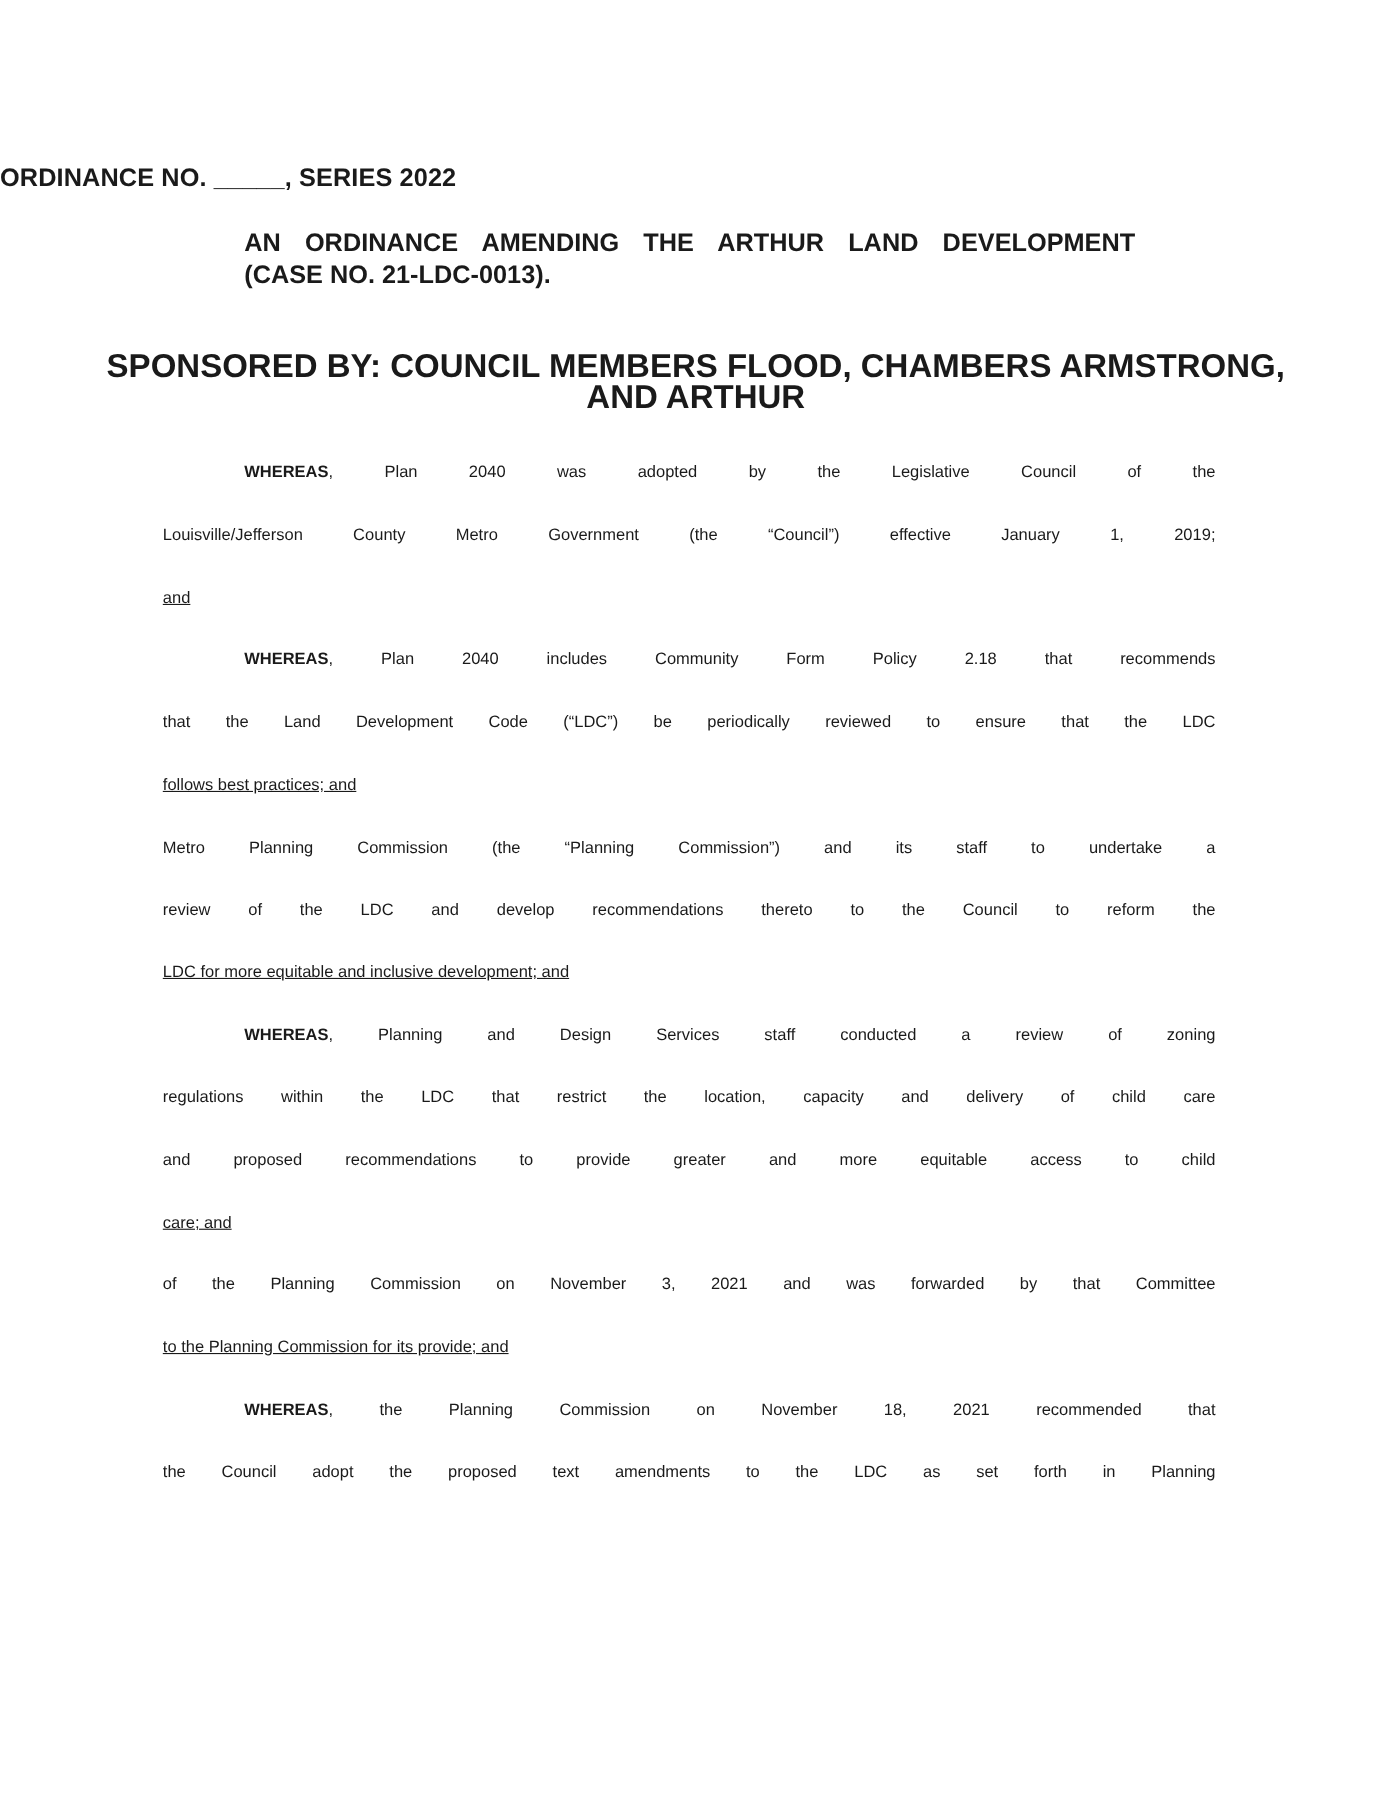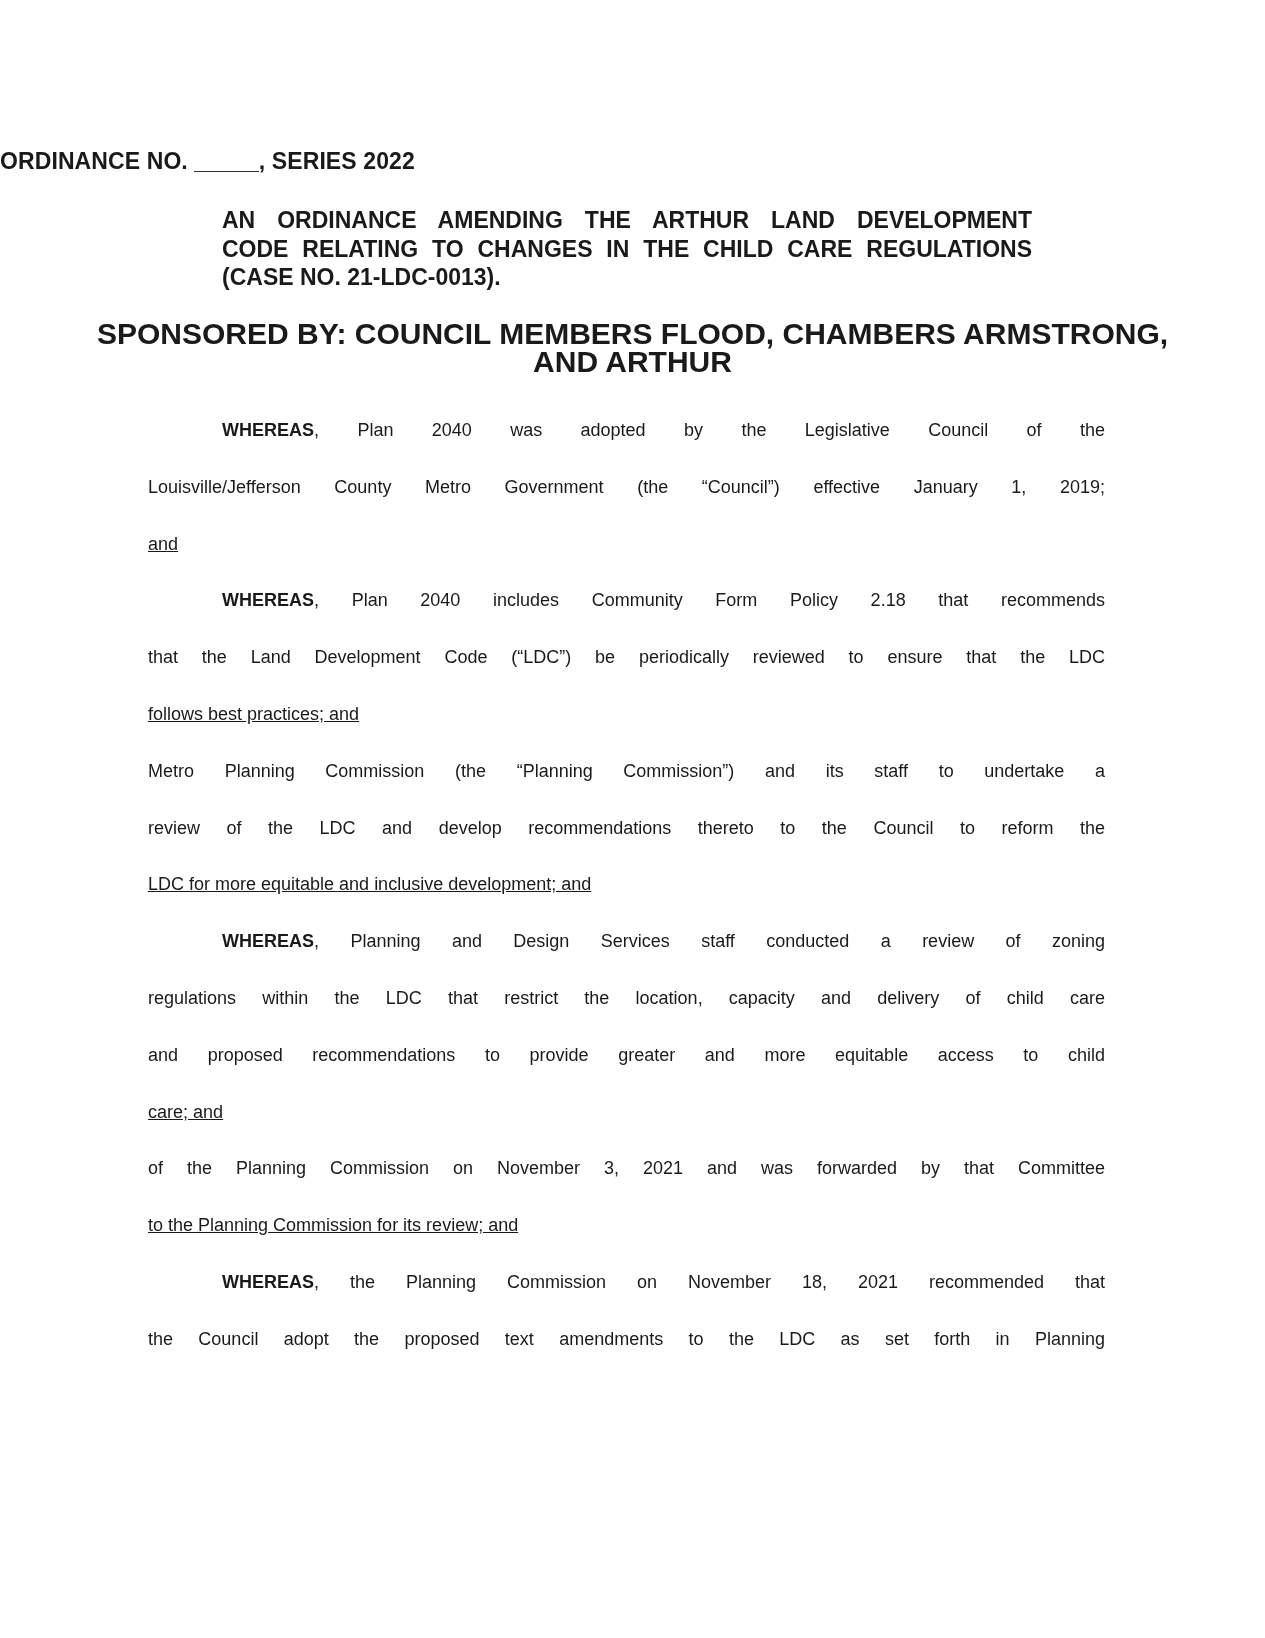--- a/index.html
+++ b/index.html
@@ -7,35 +7,34 @@
          font-family: "Liberation Sans", sans-serif; color: #1a1a1a; }
   .page { position: absolute; left: 0; top: 0; width: 1265px; height: 1638px; background: #fff; }
   .title { position: absolute; left: 0; width: 1265px; top: 148px; text-align: left;
            font-weight: bold; font-size: 23px; letter-spacing: 0.1px; }
   .heading { position: absolute; left: 222px; width: 810px; top: 206px;
              font-weight: bold; font-size: 23px; line-height: 28.5px; }
   .heading .hl { display: block; text-align: justify; text-align-last: justify; white-space: nowrap; }
   .heading .hl.last { text-align-last: left; }
   .sponsor { position: absolute; left: 0; width: 1265px; top: 320px; text-align: center;
              font-weight: bold; font-size: 30px; line-height: 28px; }
-  .body { position: absolute; left: 148px; width: 957px; top: 402px; font-size: 18px; line-height: 56.8px; }
+  .body { position: absolute; left: 148px; width: 957px; top: 402px; font-size: 15px; line-height: 56.8px; }
   .line { display: block; height: 56.8px; white-space: nowrap; text-align: justify; text-align-last: justify; }
   .line.indent { padding-left: 74px; }
   .line.last { text-align-last: left; text-decoration: underline; }
   .kw { font-weight: bold; }
 </style>
 </head>
 <body>
 
 <div class="page">
   <div class="title">ORDINANCE NO. _____, SERIES 2022</div>
 
   <div class="heading">
     <span class="hl">AN ORDINANCE AMENDING THE ARTHUR LAND DEVELOPMENT</span>
-    <span class="hl">CODE RELATING TO CHANGES IN THE CHILD CARE REGULATIONS</span>
     <span class="hl last">(CASE NO. 21-LDC-0013).</span>
   </div>
 
   <div class="sponsor">
     <div>SPONSORED BY:  COUNCIL MEMBERS FLOOD, CHAMBERS ARMSTRONG,</div>
     <div>AND ARTHUR</div>
   </div>
 
   <div class="body">
 
@@ -59,21 +58,21 @@
 
     <div>
       <span class="line indent"><span class="kw">WHEREAS</span><span>, Planning and Design Services staff conducted a review of zoning</span></span>
       <span class="line">regulations within the LDC that restrict the location, capacity and delivery of child care</span>
       <span class="line">and proposed recommendations to provide greater and more equitable access to child</span>
       <span class="line last">care; and</span>
     </div>
 
     <div>
       <span class="line">of the Planning Commission on November 3, 2021 and was forwarded by that Committee</span>
-      <span class="line last">to the Planning Commission for its review; and</span>
+      <span class="line last">to the Planning Commission for its provide; and</span>
     </div>
 
     <div>
       <span class="line indent"><span class="kw">WHEREAS</span><span>, the Planning Commission on November 18, 2021 recommended that</span></span>
       <span class="line">the Council adopt the proposed text amendments to the LDC as set forth in Planning</span>
     </div>
   </div>
 </div>
 
 </body></html>

